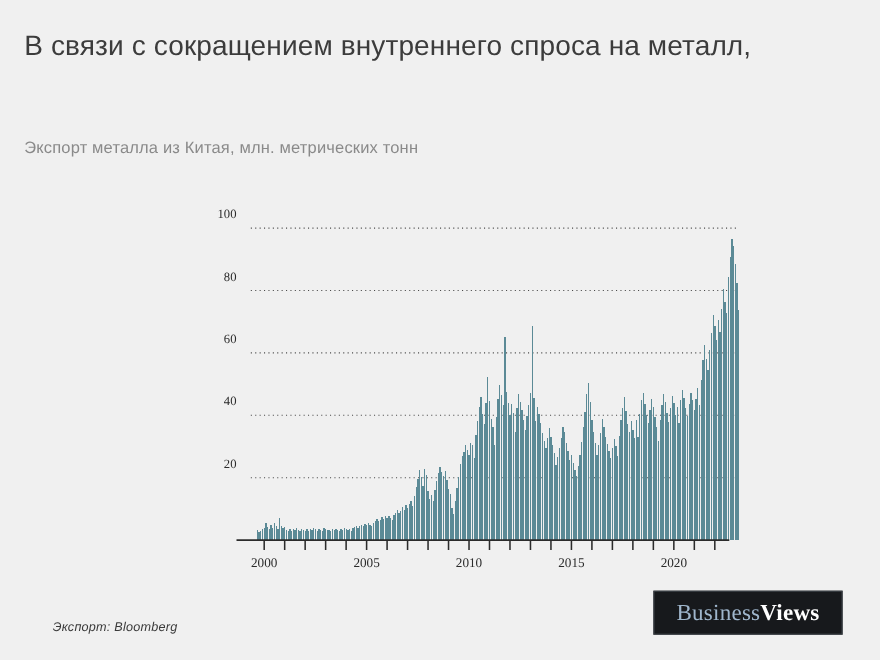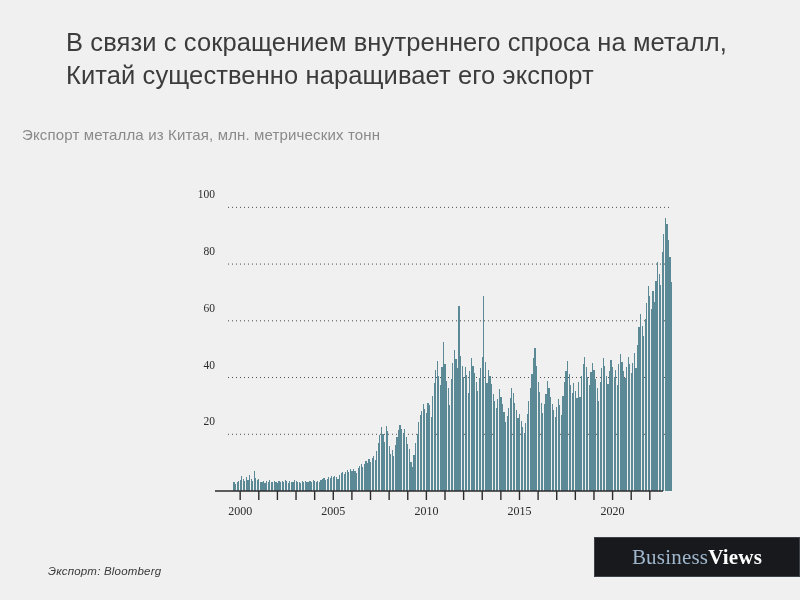--- a/index.html
+++ b/index.html
@@ -23,21 +23,20 @@
     width: 760px;
   }
   .title-line {
     font-family: "Liberation Sans", sans-serif;
     font-size: 25.5px;
     line-height: 33px;
     color: #3c3c3c;
     font-weight: 400;
     letter-spacing: 0.1px;
     white-space: nowrap;
-    margin-left: 44px;
   }
   #subtitle {
     position: absolute;
     left: 22px;
     top: 126px;
     font-size: 15px;
     color: #8a8a8a;
     letter-spacing: 0.15px;
     white-space: nowrap;
   }
@@ -90,21 +89,21 @@
     font-size: 11.5px;
     font-style: italic;
     color: #3a3a3a;
     letter-spacing: 0.2px;
     white-space: nowrap;
   }
   #logo-box {
     position: absolute;
     left: 594px;
     top: 537px;
-    width: 206px;
+    width: 172px;
     height: 40px;
     background: #17191c;
     border: 1px solid #3d4248;
     display: flex;
     align-items: center;
     justify-content: center;
     box-sizing: border-box;
   }
   #logo-text {
     font-family: "Liberation Serif", serif;
@@ -113,21 +112,20 @@
     white-space: nowrap;
   }
   .logo-a { color: #9fb6cc; font-weight: 400; }
   .logo-b { color: #ffffff; font-weight: 700; }
 </style>
 </head>
 <body>
 
 <div id="header">
   <div class="title-line">В связи с сокращением внутреннего спроса на металл,</div>
-  <div class="title-line">Китай существенно наращивает его экспорт</div>
 </div>
 <div id="subtitle">Экспорт металла из Китая, млн. метрических тонн</div>
 
 <div id="chart-area">
   <svg id="chart-svg" width="800" height="600">
     <g id="grid-group">
         <line x1="228" y1="434.2692307692308" x2="670" y2="434.2692307692308" class="gridline"></line>
         <line x1="228" y1="377.53846153846155" x2="670" y2="377.53846153846155" class="gridline"></line>
         <line x1="228" y1="320.8076923076923" x2="670" y2="320.8076923076923" class="gridline"></line>
         <line x1="228" y1="264.0769230769231" x2="670" y2="264.0769230769231" class="gridline"></line>

